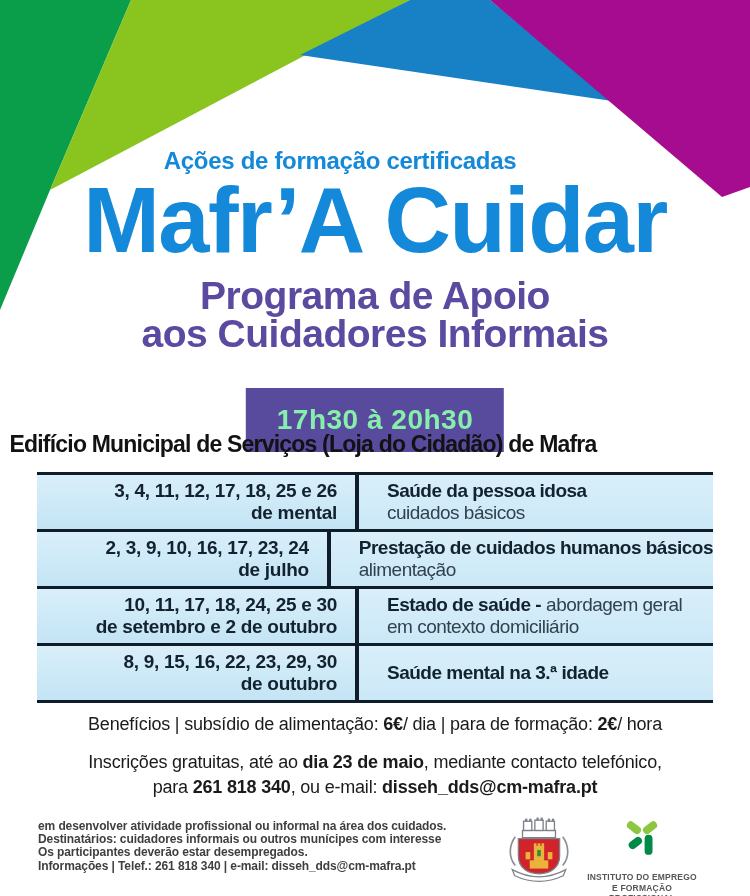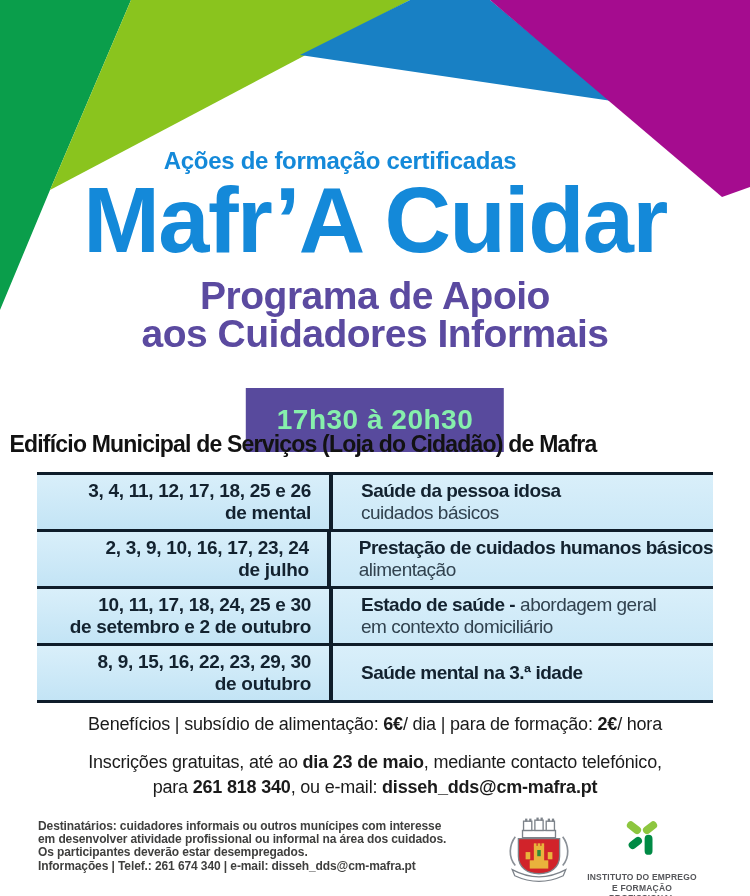--- a/index.html
+++ b/index.html
@@ -33,21 +33,21 @@
   .venue{
     left:0;top:431px;width:606px;text-align:center;
     font-size:23px;font-weight:700;letter-spacing:-0.8px;color:#121212;z-index:2;
   }
   
   .schedule{
     left:37px;top:472px;width:676px;border-top:3px solid #0f1d2a;z-index:2;
   }
   .s-row{display:flex;height:54px;border-bottom:3px solid #0f1d2a;}
   .cell-dates{
-    width:296px;box-sizing:border-box;border-right:4px solid #0f1d2a;
+    width:322px;box-sizing:border-box;border-right:4px solid #0f1d2a;
     background:linear-gradient(180deg,#d9effa 0%,#c3e4f5 100%);
     display:flex;flex-direction:column;justify-content:center;align-items:flex-end;
     padding-right:18px;
     font-size:19px;line-height:22px;font-weight:700;letter-spacing:-0.3px;color:#13222f;
     white-space:nowrap;
   }
   .cell-course{
     flex:1;box-sizing:border-box;
     background:linear-gradient(180deg,#d9effa 0%,#cbe8f7 100%);
     display:flex;flex-direction:column;justify-content:center;
@@ -157,24 +157,24 @@
 <div class="abs enrollment">
   <div>
     <span>Inscrições gratuitas, até ao </span><b>dia 23 de maio</b><span>, mediante contacto telefónico,</span>
   </div>
   <div>
     <span>para </span><b>261 818 340</b><span>, ou e-mail: </span><b>disseh_dds@cm-mafra.pt</b>
   </div>
 </div>
 
 <div class="abs footer-note">
+  <div>em desenvolver atividade profissional ou informal na área dos cuidados.</div>
   <div>Destinatários: cuidadores informais ou outros munícipes com interesse</div>
-  <div>em desenvolver atividade profissional ou informal na área dos cuidados.</div>
   <div>Os participantes deverão estar desempregados.</div>
-  <div>Informações | Telef.: 261 674 340 | e-mail: disseh_dds@cm-mafra.pt</div>
+  <div>Informações | Telef.: 261 818 340 | e-mail: disseh_dds@cm-mafra.pt</div>
 </div>
 
 <svg class="abs crest" viewBox="0 0 66 68" xmlns="http://www.w3.org/2000/svg" aria-hidden="true">
 
   <path d="M10,22 C4,30 3,42 10,50" fill="none" stroke="#8a9097" stroke-width="1.6"></path>
   <path d="M56,22 C62,30 63,42 56,50" fill="none" stroke="#8a9097" stroke-width="1.6"></path>
 
   <g>
     <rect x="17" y="16" width="32" height="7" fill="#ffffff" stroke="#7d838a" stroke-width="1.3"></rect>
     <rect x="18" y="7" width="8" height="9" fill="#ffffff" stroke="#7d838a" stroke-width="1.3"></rect>

